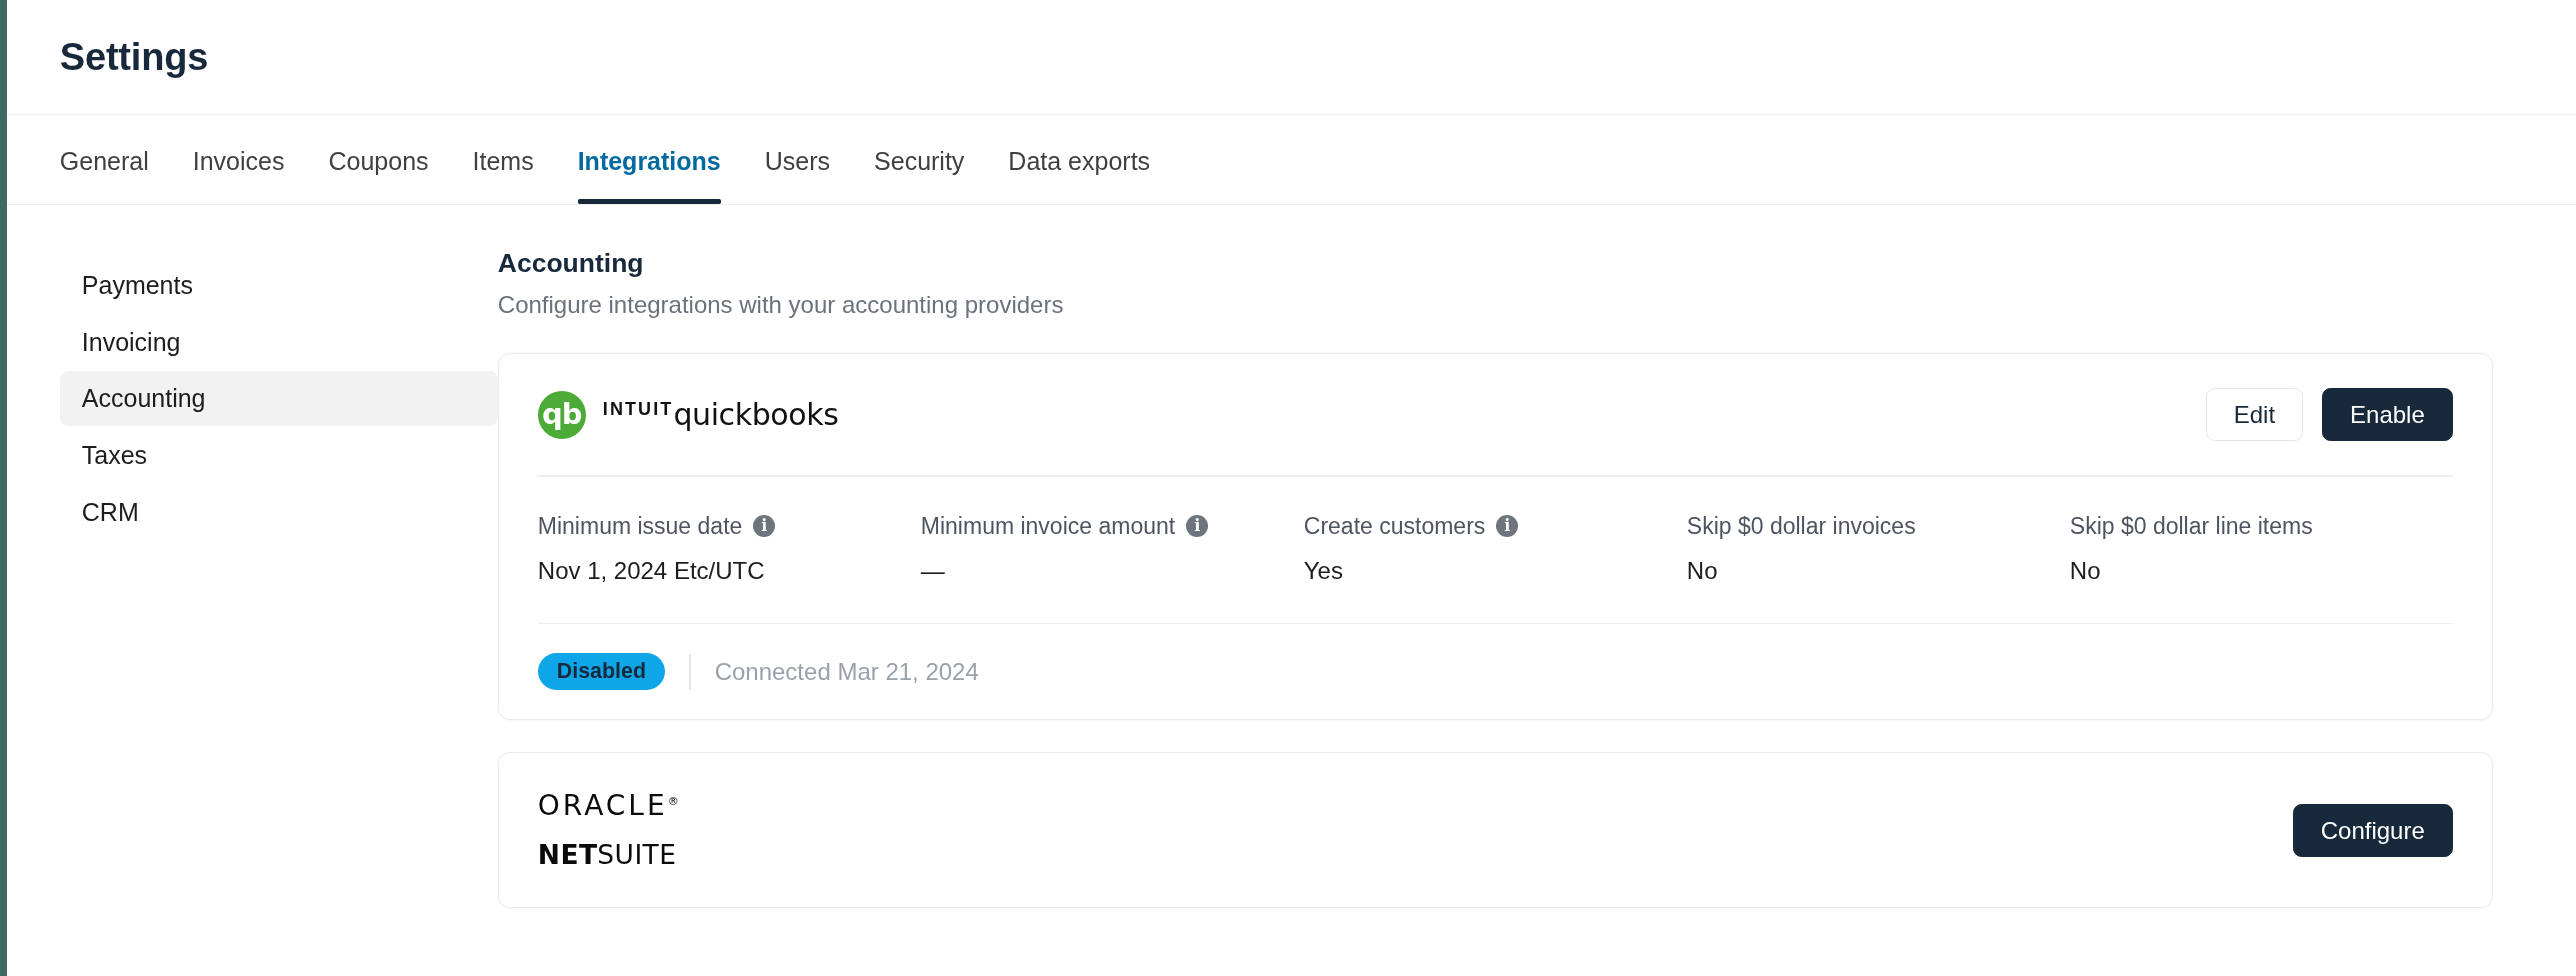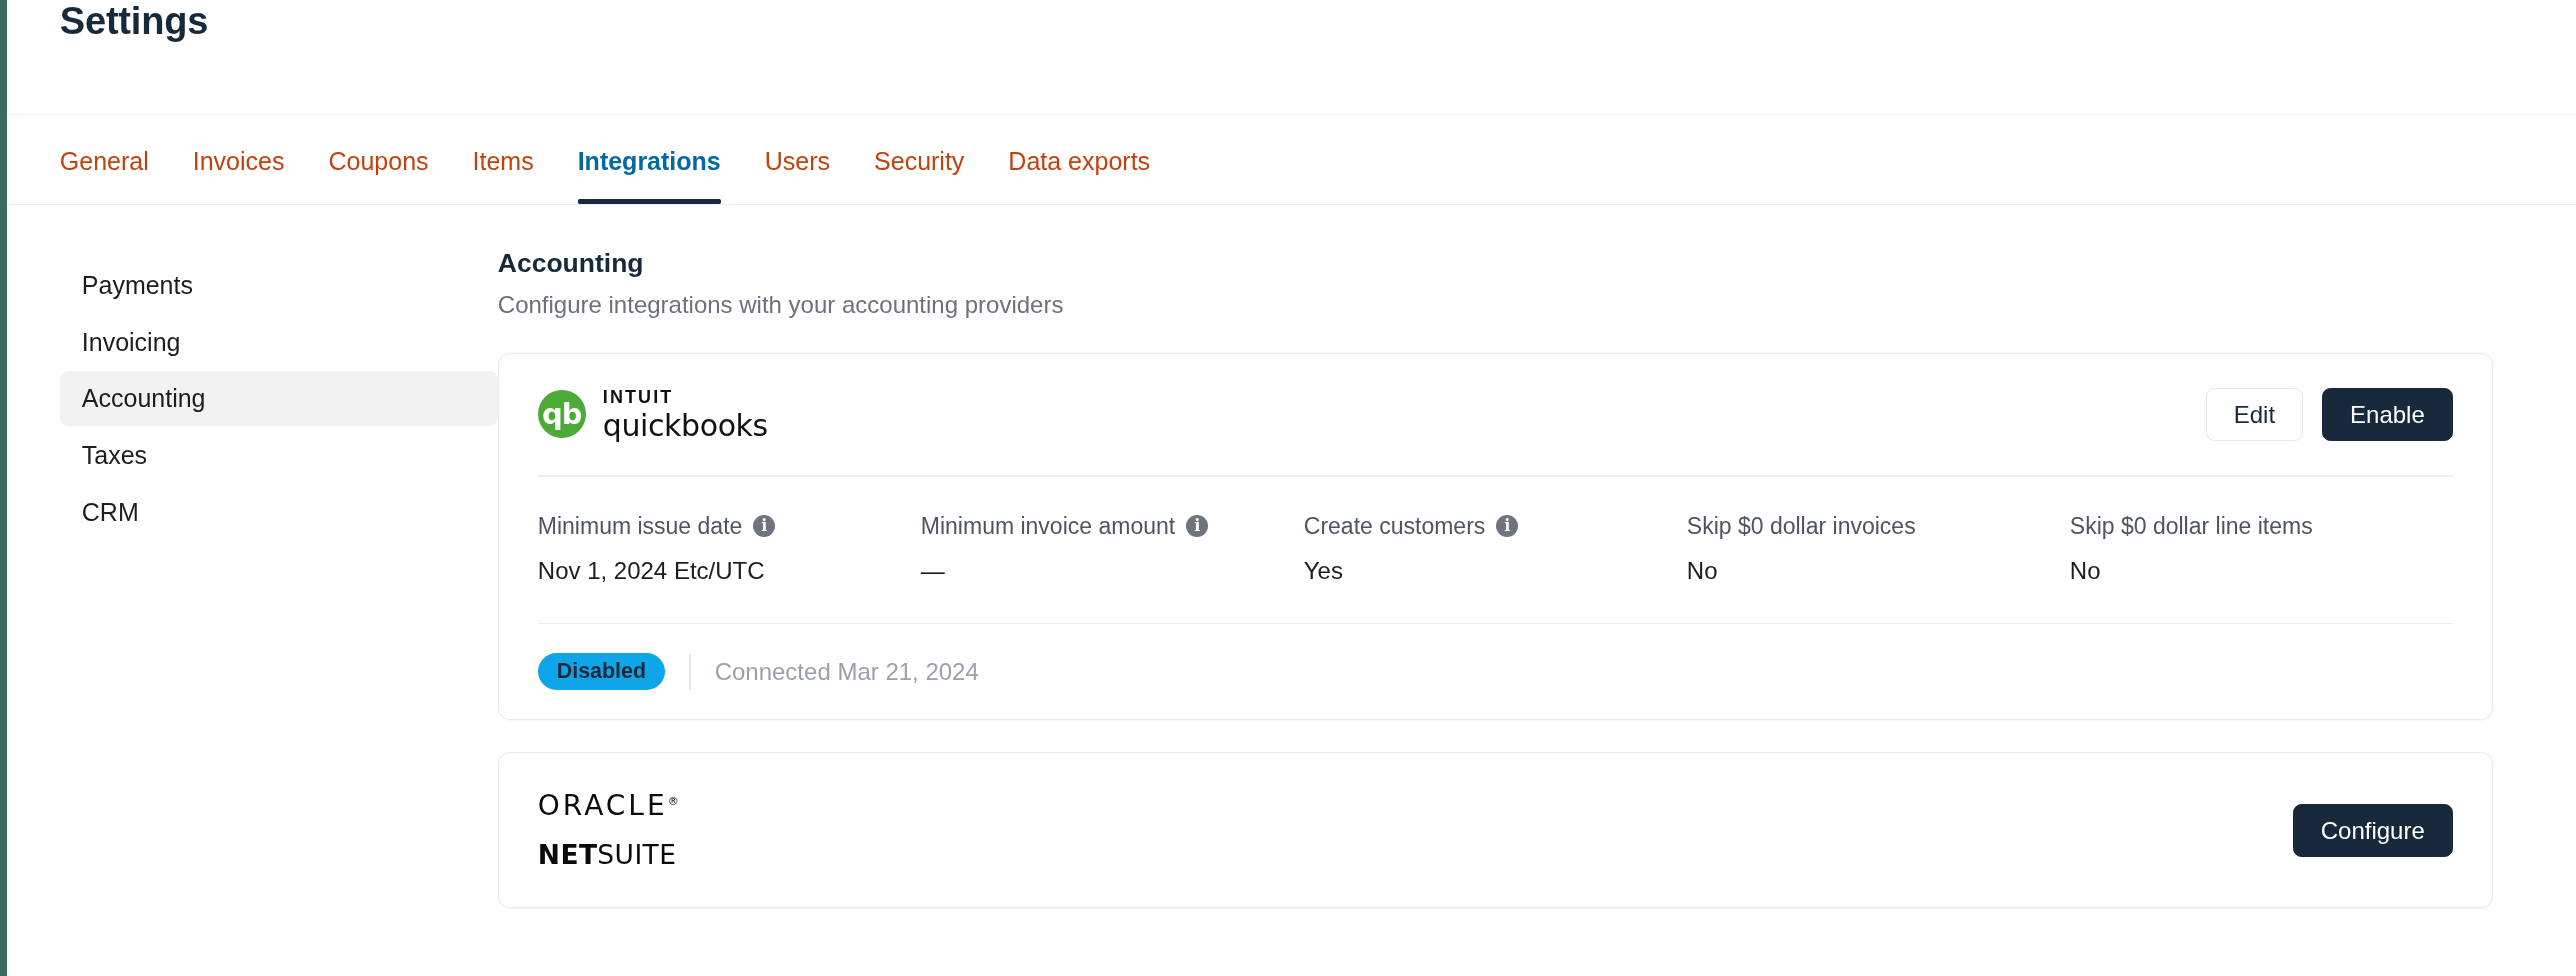--- a/index.html
+++ b/index.html
@@ -30,20 +30,21 @@
     background: #3d6b63;
   }
 
   
   .page-header {
     position: absolute;
     left: 6.8px; top: 0;
     width: 2569px;
     height: 115px;
     display: flex;
+    align-items: center;
     padding-left: 53px;
     border-bottom: 1.7px solid #eceef1;
   }
   .page-title {
     font-size: 38px;
     font-weight: bold;
     color: #17293a;
     letter-spacing: -0.2px;
   }
 
@@ -54,21 +55,21 @@
     width: 2569px;
     height: 89px;
     padding-left: 53px;
     display: flex;
     align-items: flex-start;
     border-bottom: 1.7px solid #eceef1;
   }
   .tab {
     position: relative;
     font-size: 25px;
-    color: #c2410c;
+    color: #404040;
     padding: 31px 0 26px 0;
     margin-right: 44px;
     cursor: pointer;
     white-space: nowrap;
   }
   .tab:last-child { margin-right: 0; }
   .tab.active {
     color: #0369a1;
     font-weight: bold;
   }
@@ -163,21 +164,21 @@
     color: #ffffff;
     font-size: 29px;
     font-weight: bold;
     letter-spacing: -0.9px;
     display: flex;
     align-items: center;
     justify-content: center;
     line-height: 1;
     font-family: "DejaVu Sans", sans-serif;
   }
-  .qb-words { display: flex; flex-direction: column; }
+  .qb-words { display: flex; flex-direction: row; }
   .qb-intuit {
     font-size: 18px;
     font-weight: bold;
     letter-spacing: 2.1px;
     color: #111111;
     line-height: 1;
     margin-bottom: 4.3px;
   }
   .qb-name {
     font-size: 30px;

